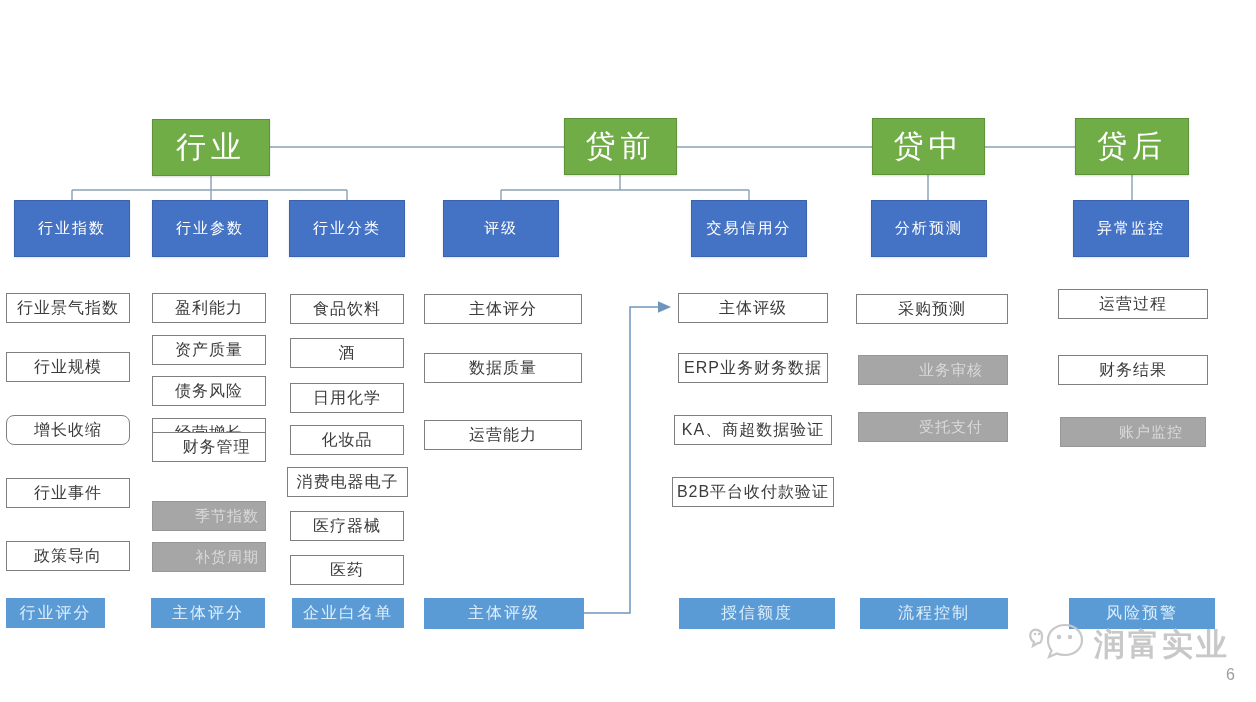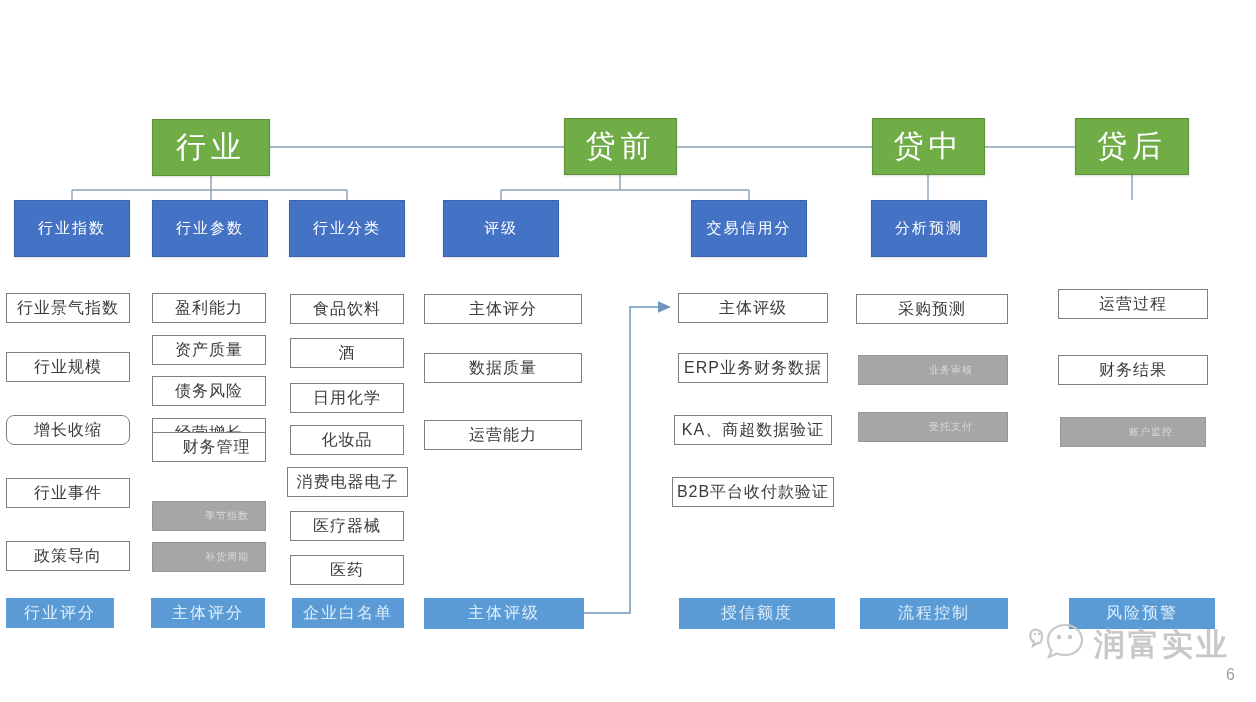--- a/index.html
+++ b/index.html
@@ -20,21 +20,21 @@
     background:var(--category-blue);border:1px solid var(--category-blue-border);
     color:#ffffff;font-size:15px;letter-spacing:2px;
     box-shadow:0 1px 2px rgba(0,0,0,0.12);
   }
   .leaf-white{
     background:#ffffff;border:1px solid var(--leaf-border);
     color:var(--leaf-text);font-size:16px;letter-spacing:1px;
   }
   .leaf-gray{
     background:var(--gray-fill);border:1px solid var(--gray-border);
-    color:var(--gray-text);font-size:10px;letter-spacing:1px;padding-left:36px;
+    color:var(--gray-text);font-size:15px;letter-spacing:1px;padding-left:36px;
   }
   .footer{
     background:var(--footer-blue);border:1px solid var(--footer-blue);
     color:var(--footer-text);font-size:16px;letter-spacing:2px;
   }
   .watermark{
     position:absolute;left:1028px;top:622px;display:flex;align-items:center;gap:8px;
     color:var(--watermark-gray);
   }
   .watermark-text{font-size:31px;letter-spacing:3px;font-weight:bold;
@@ -75,20 +75,21 @@
       <div class="node phase" style="left: 152px; top: 119px; width: 118px; height: 57px;">行业</div>
       <div class="node phase" style="left: 564px; top: 118px; width: 113px; height: 57px;">贷前</div>
       <div class="node phase" style="left: 872px; top: 118px; width: 113px; height: 57px;">贷中</div>
       <div class="node phase" style="left: 1075px; top: 118px; width: 114px; height: 57px;">贷后</div>
       <div class="node category" style="left: 14px; top: 200px; width: 116px; height: 57px;">行业指数</div>
       <div class="node category" style="left: 152px; top: 200px; width: 116px; height: 57px;">行业参数</div>
       <div class="node category" style="left: 289px; top: 200px; width: 116px; height: 57px;">行业分类</div>
       <div class="node category" style="left: 443px; top: 200px; width: 116px; height: 57px;">评级</div>
       <div class="node category" style="left: 871px; top: 200px; width: 116px; height: 57px;">分析预测</div>
       <div class="node category" style="left: 691px; top: 200px; width: 116px; height: 57px;">交易信用分</div>
+      <div class="node category" style="left: 1073px; top: 200px; width: 116px; height: 57px;">异常监控</div>
       <div class="node leaf-white" style="left: 6px; top: 293px; width: 124px; height: 30px;">行业景气指数</div>
       <div class="node leaf-white" style="left: 6px; top: 352px; width: 124px; height: 30px;">行业规模</div>
       <div class="node leaf-white" style="left: 6px; top: 415px; width: 124px; height: 30px; border-radius: 8px;">增长收缩</div>
       <div class="node leaf-white" style="left: 6px; top: 478px; width: 124px; height: 30px;">行业事件</div>
       <div class="node leaf-white" style="left: 6px; top: 541px; width: 124px; height: 30px;">政策导向</div>
       <div class="node leaf-white" style="left: 152px; top: 293px; width: 114px; height: 30px;">盈利能力</div>
       <div class="node leaf-white" style="left: 152px; top: 335px; width: 114px; height: 30px;">资产质量</div>
       <div class="node leaf-white" style="left: 152px; top: 376px; width: 114px; height: 30px;">债务风险</div>
       <div class="node leaf-white" style="left: 152px; top: 418px; width: 114px; height: 30px;">经营增长</div>
       <div class="node leaf-white" style="left: 152px; top: 432px; width: 114px; height: 30px; padding-left: 15px;">财务管理</div>
@@ -107,21 +108,21 @@
       <div class="node leaf-white" style="left: 678px; top: 293px; width: 150px; height: 30px;">主体评级</div>
       <div class="node leaf-white" style="left: 678px; top: 353px; width: 150px; height: 30px;">ERP业务财务数据</div>
       <div class="node leaf-white" style="left: 674px; top: 415px; width: 158px; height: 30px;">KA、商超数据验证</div>
       <div class="node leaf-white" style="left: 672px; top: 477px; width: 162px; height: 30px;">B2B平台收付款验证</div>
       <div class="node leaf-white" style="left: 856px; top: 294px; width: 152px; height: 30px;">采购预测</div>
       <div class="node leaf-gray" style="left: 858px; top: 355px; width: 150px; height: 30px;">业务审核</div>
       <div class="node leaf-gray" style="left: 858px; top: 412px; width: 150px; height: 30px;">受托支付</div>
       <div class="node leaf-white" style="left: 1058px; top: 289px; width: 150px; height: 30px;">运营过程</div>
       <div class="node leaf-white" style="left: 1058px; top: 355px; width: 150px; height: 30px;">财务结果</div>
       <div class="node leaf-gray" style="left: 1060px; top: 417px; width: 146px; height: 30px;">账户监控</div>
-      <div class="node footer" style="left: 6px; top: 598px; width: 108px; height: 30px;">行业评分</div>
+      <div class="node footer" style="left: 6px; top: 598px; width: 99px; height: 30px;">行业评分</div>
       <div class="node footer" style="left: 151px; top: 598px; width: 114px; height: 30px;">主体评分</div>
       <div class="node footer" style="left: 292px; top: 598px; width: 112px; height: 30px;">企业白名单</div>
       <div class="node footer" style="left: 424px; top: 598px; width: 160px; height: 31px;">主体评级</div>
       <div class="node footer" style="left: 679px; top: 598px; width: 156px; height: 31px;">授信额度</div>
       <div class="node footer" style="left: 860px; top: 598px; width: 148px; height: 31px;">流程控制</div>
       <div class="node footer" style="left: 1069px; top: 598px; width: 146px; height: 31px;">风险预警</div>
     </div>
 
   <div class="watermark">
     <svg width="58" height="46" viewBox="0 0 58 46">

